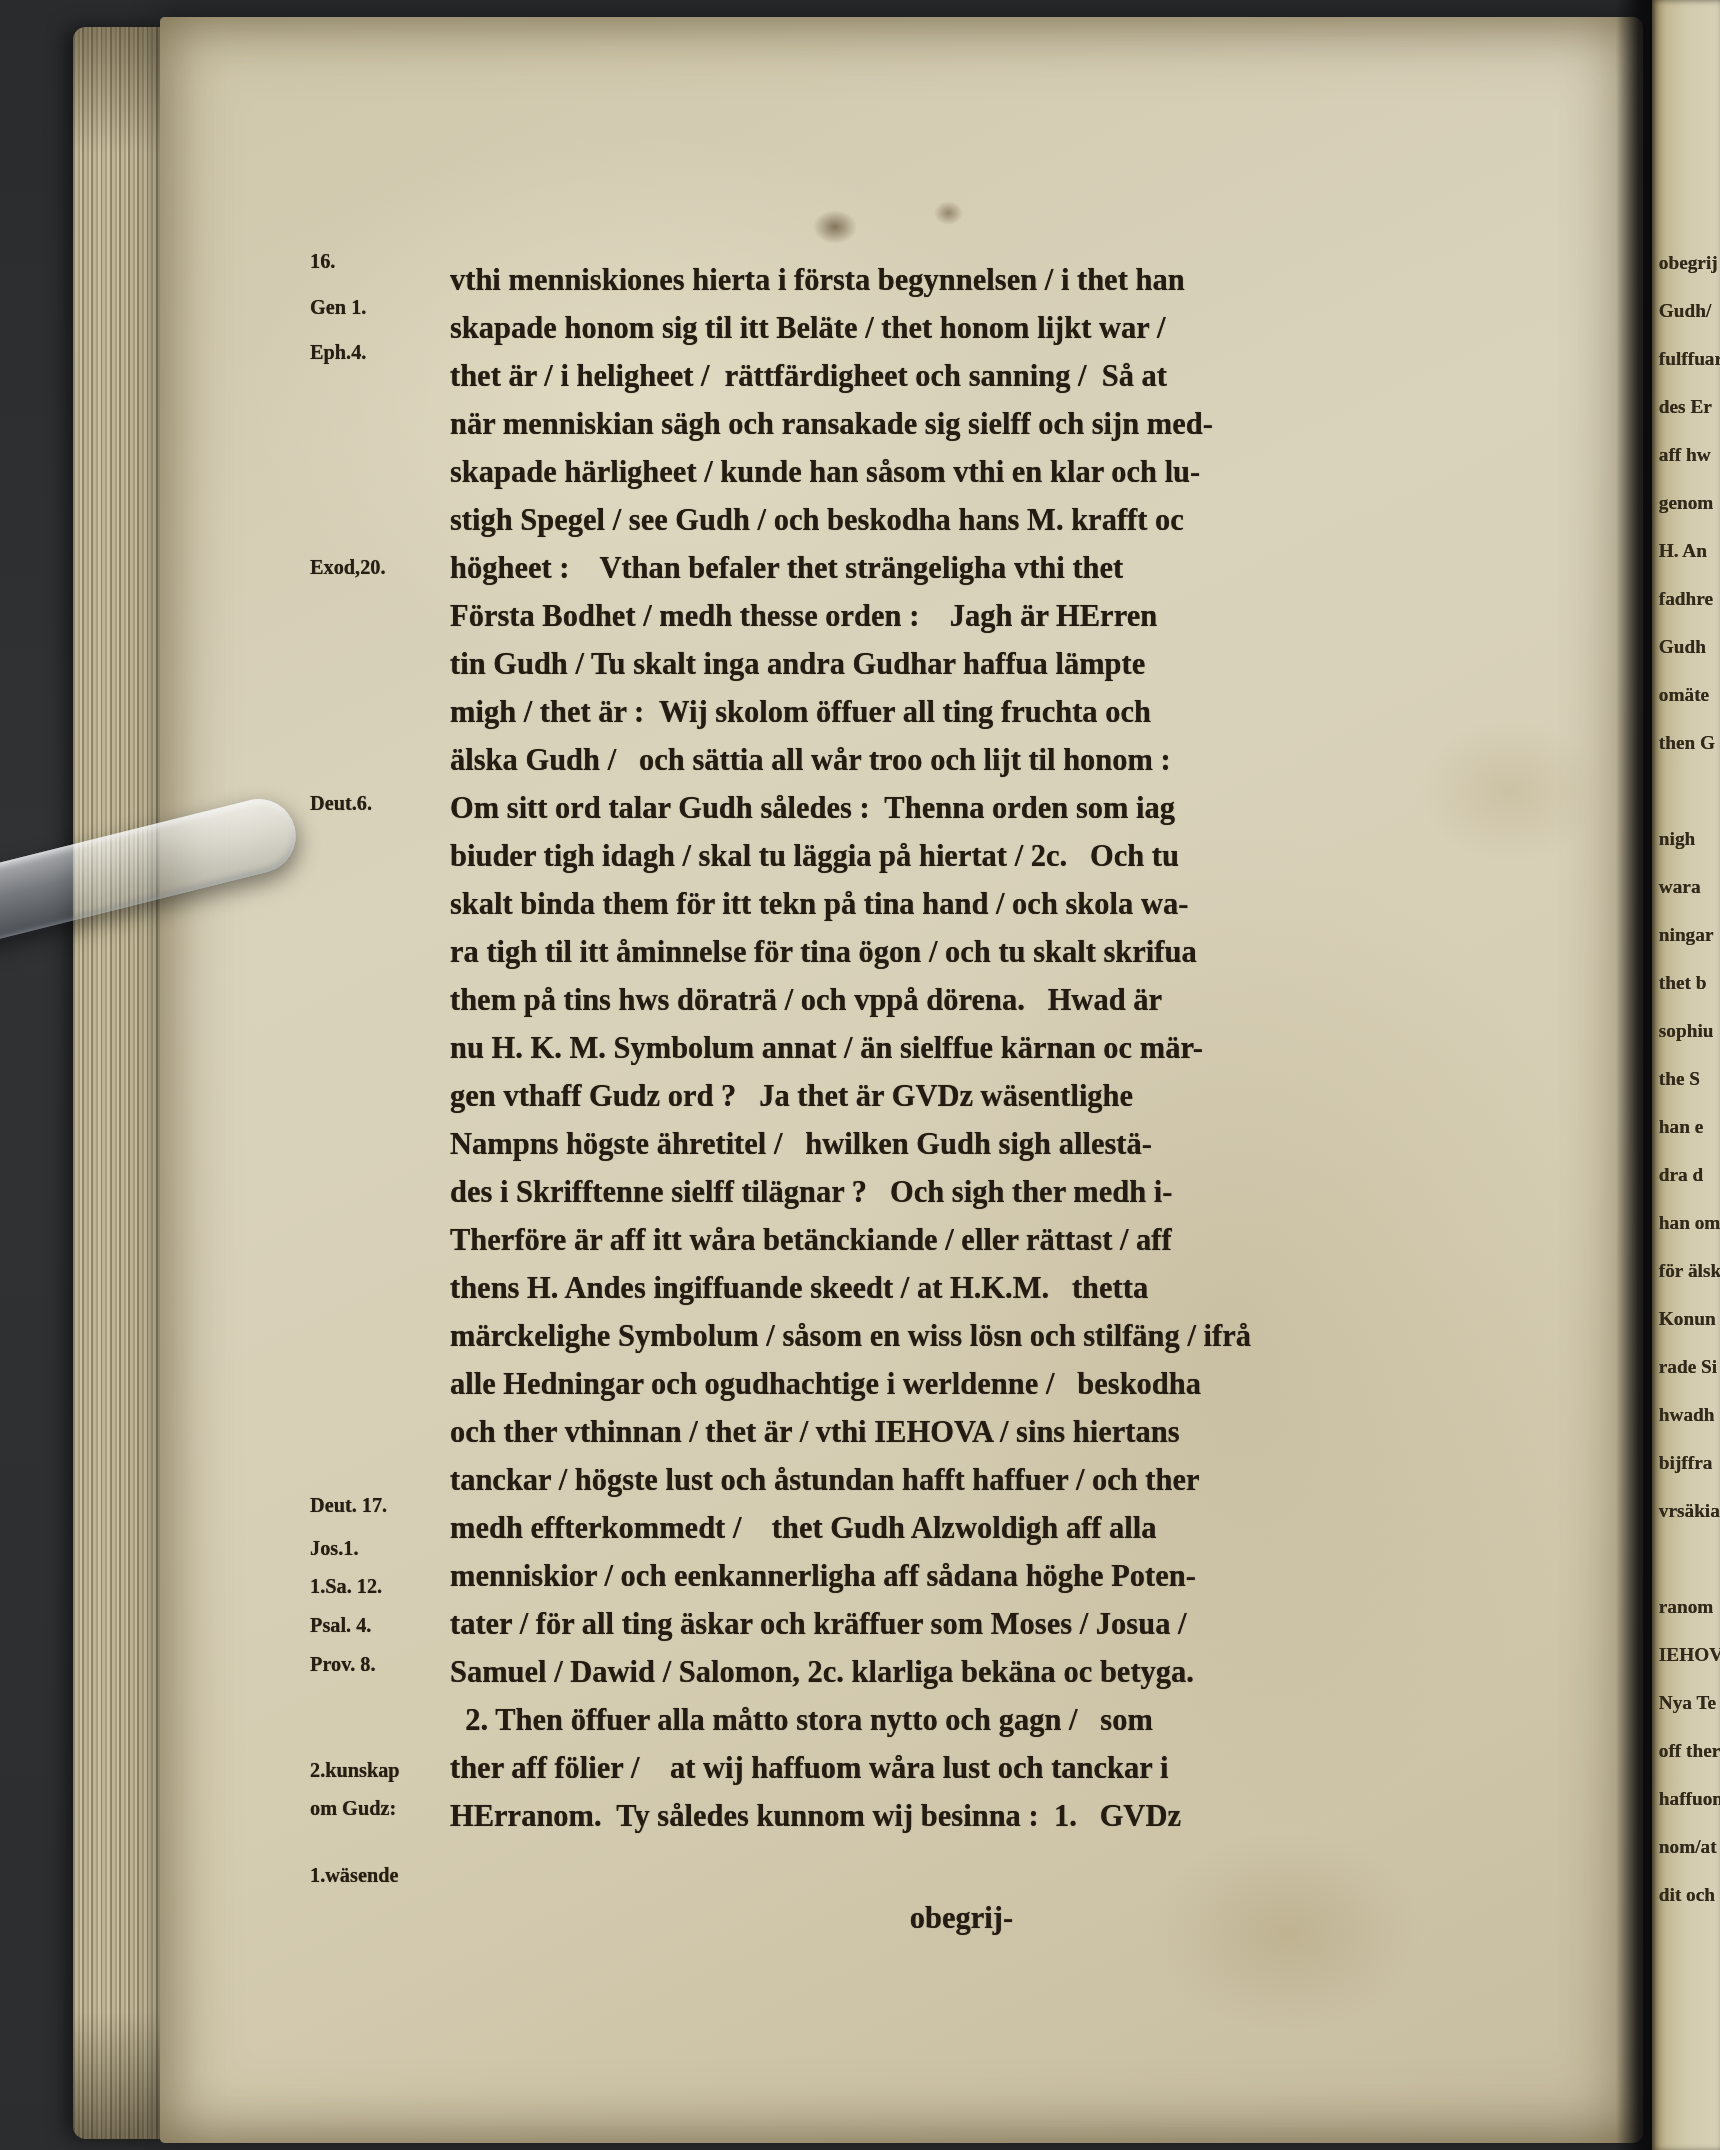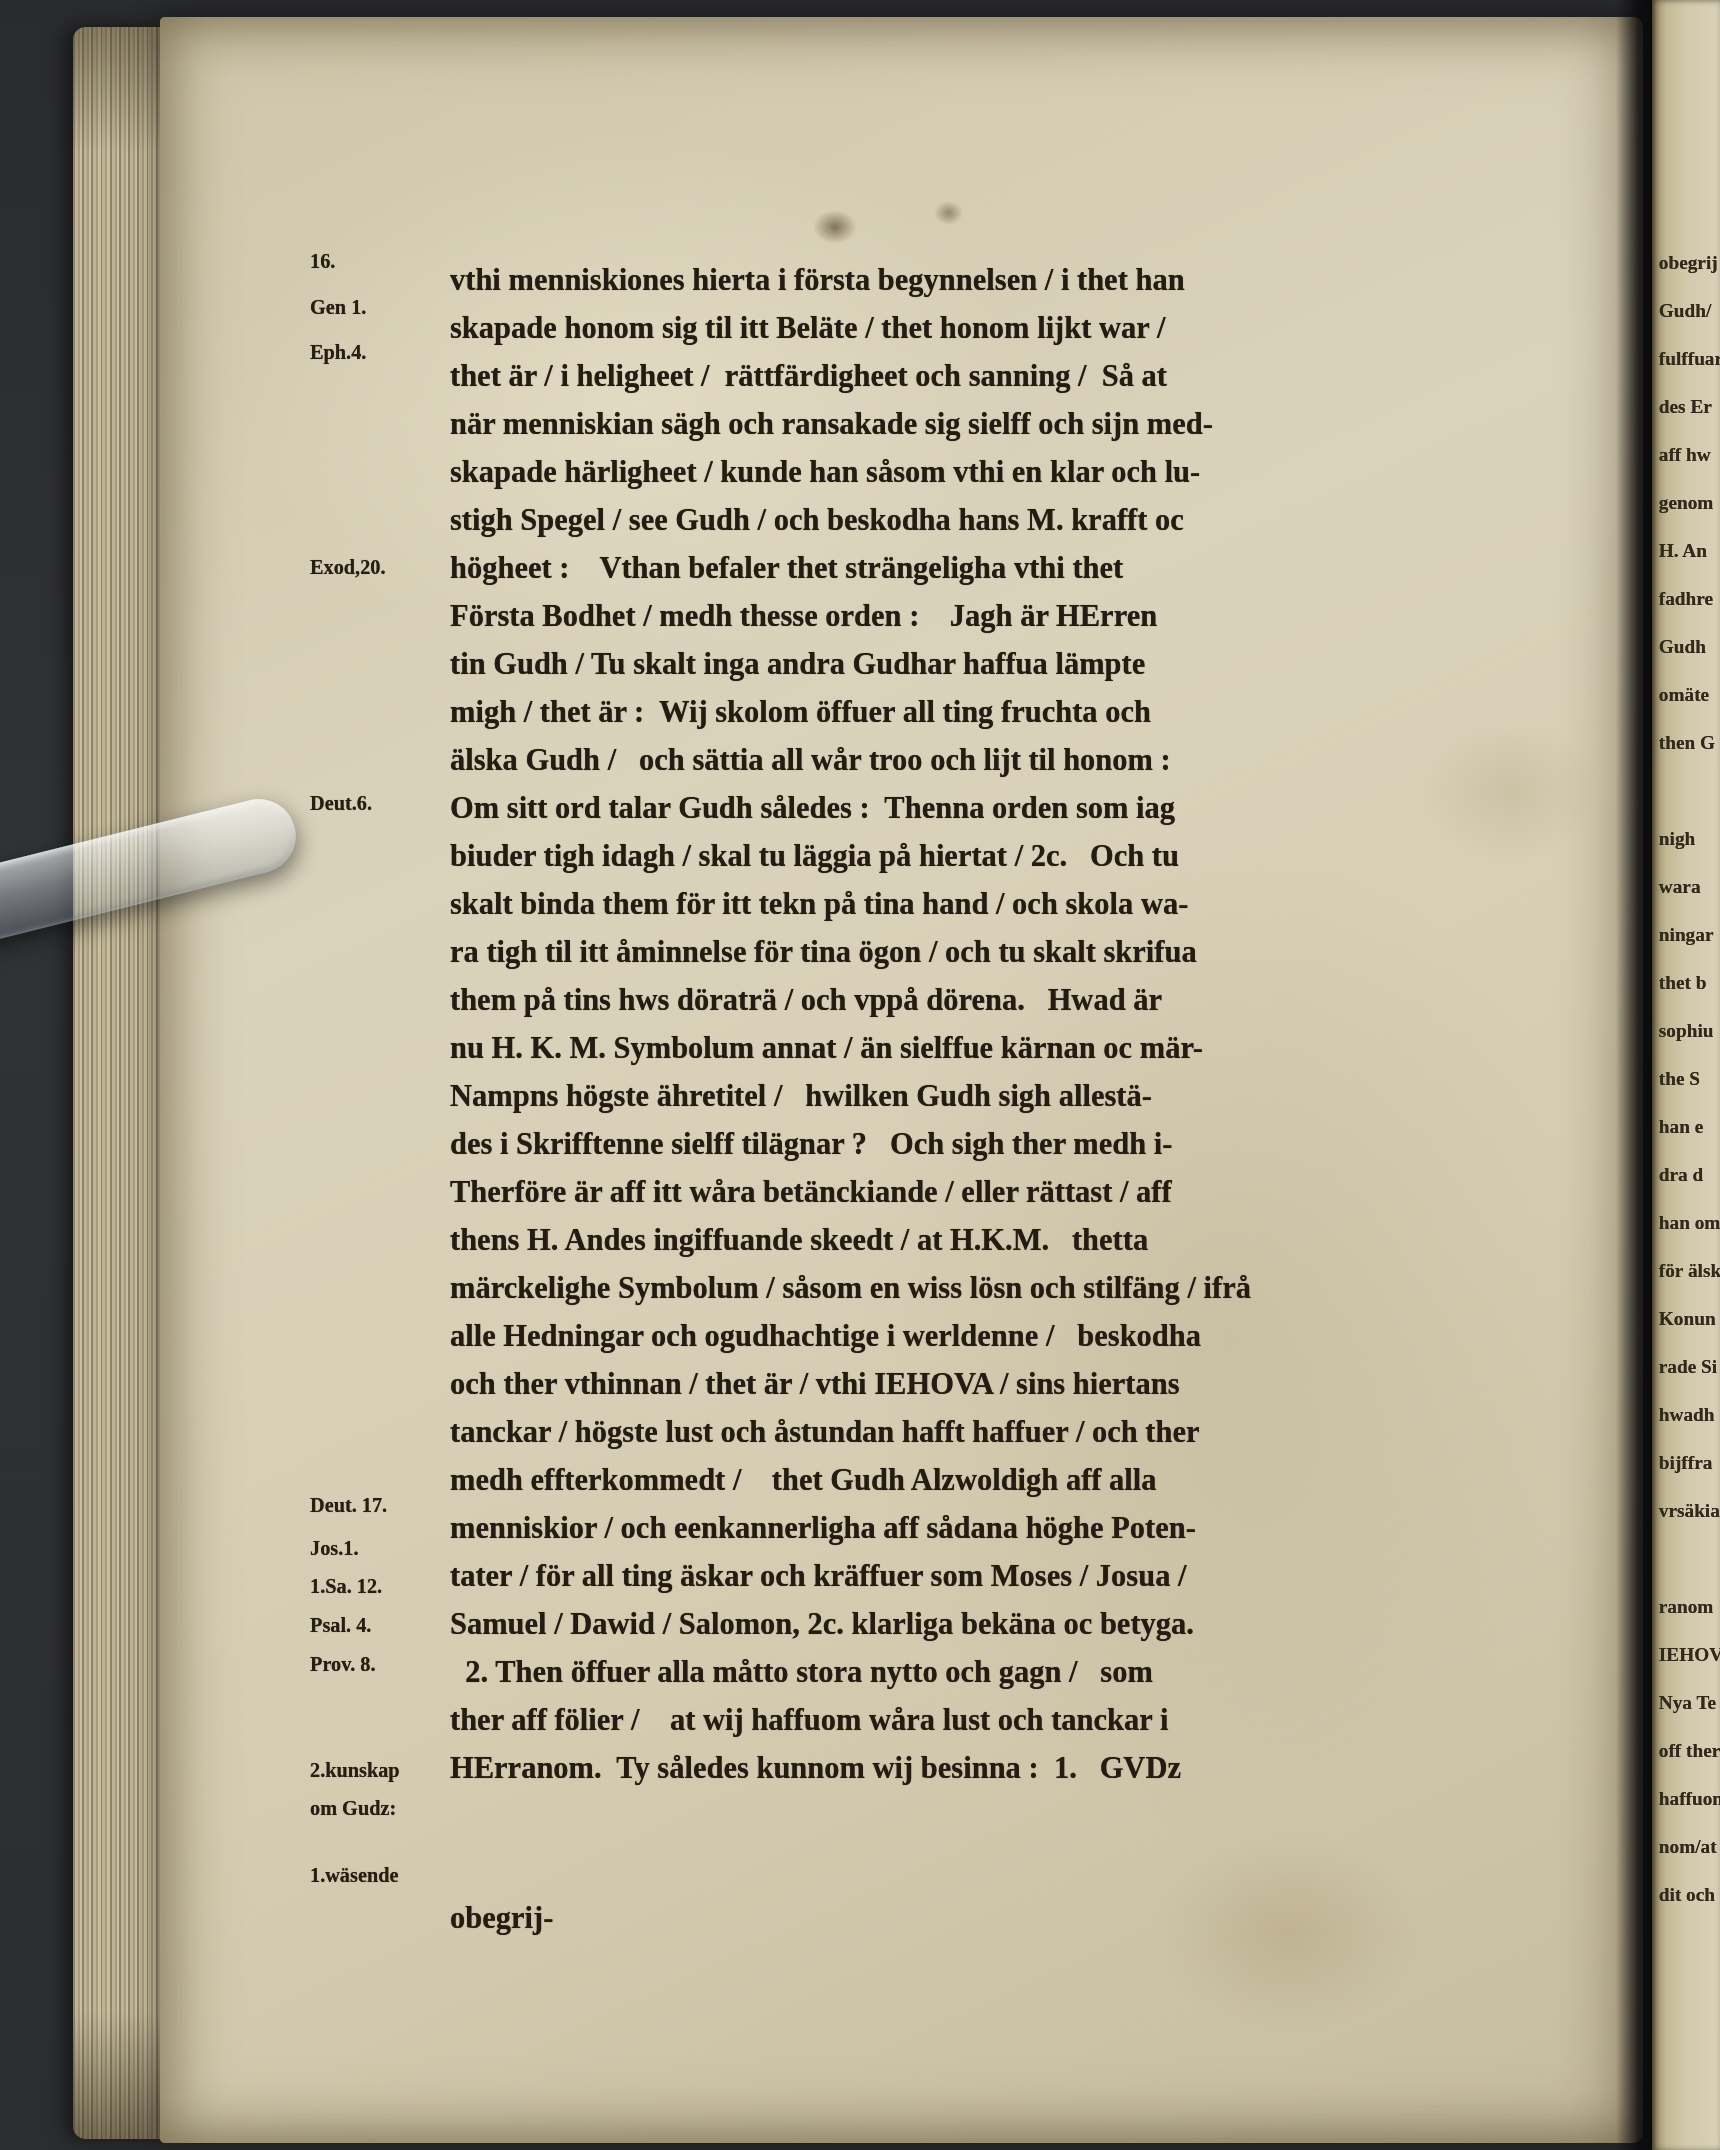--- a/index.html
+++ b/index.html
@@ -97,21 +97,21 @@
     line-height: 48px;
     text-shadow: 0 0 0.8px rgba(40,30,15,0.8);
   }
   .text-block > div { white-space: pre; height: 48px; overflow: visible; }
 
   .catchword {
     position: absolute;
     left: 290px;
     top: 1884px;           
     width: 1057px;
-    text-align: left;
+    text-align: center;
     padding-right: 34px;
     box-sizing: border-box;
     color: #241c12;
     font-weight: 700;
     font-size: 30.5px;
     text-shadow: 0 0 0.8px rgba(40,30,15,0.8);
   }
 
   
   .gutter-shadow {
@@ -211,20 +211,21 @@
         <div class="text-line">Första Bodhet / medh thesse orden :    Jagh är HErren</div>
         <div class="text-line">tin Gudh / Tu skalt inga andra Gudhar haffua lämpte</div>
         <div class="text-line">migh / thet är :  Wij skolom öffuer all ting fruchta och</div>
         <div class="text-line">älska Gudh /   och sättia all wår troo och lijt til honom :</div>
         <div class="text-line">Om sitt ord talar Gudh således :  Thenna orden som iag</div>
         <div class="text-line">biuder tigh idagh / skal tu läggia på hiertat / 2c.   Och tu</div>
         <div class="text-line">skalt binda them för itt tekn på tina hand / och skola wa-</div>
         <div class="text-line">ra tigh til itt åminnelse för tina ögon / och tu skalt skrifua</div>
         <div class="text-line">them på tins hws döraträ / och vppå dörena.   Hwad är</div>
         <div class="text-line">nu H. K. M. Symbolum annat / än sielffue kärnan oc mär-</div>
+        <div class="text-line">gen vthaff Gudz ord ?   Ja thet är GVDz wäsentlighe</div>
         <div class="text-line">Nampns högste ähretitel /   hwilken Gudh sigh allestä-</div>
         <div class="text-line">des i Skrifftenne sielff tilägnar ?   Och sigh ther medh i-</div>
         <div class="text-line">Therföre är aff itt wåra betänckiande / eller rättast / aff</div>
         <div class="text-line">thens H. Andes ingiffuande skeedt / at H.K.M.   thetta</div>
         <div class="text-line">märckelighe Symbolum / såsom en wiss lösn och stilfäng / ifrå</div>
         <div class="text-line">alle Hedningar och ogudhachtige i werldenne /   beskodha</div>
         <div class="text-line">och ther vthinnan / thet är / vthi IEHOVA / sins hiertans</div>
         <div class="text-line">tanckar / högste lust och åstundan hafft haffuer / och ther</div>
         <div class="text-line">medh effterkommedt /    thet Gudh Alzwoldigh aff alla</div>
         <div class="text-line">menniskior / och eenkannerligha aff sådana höghe Poten-</div>

